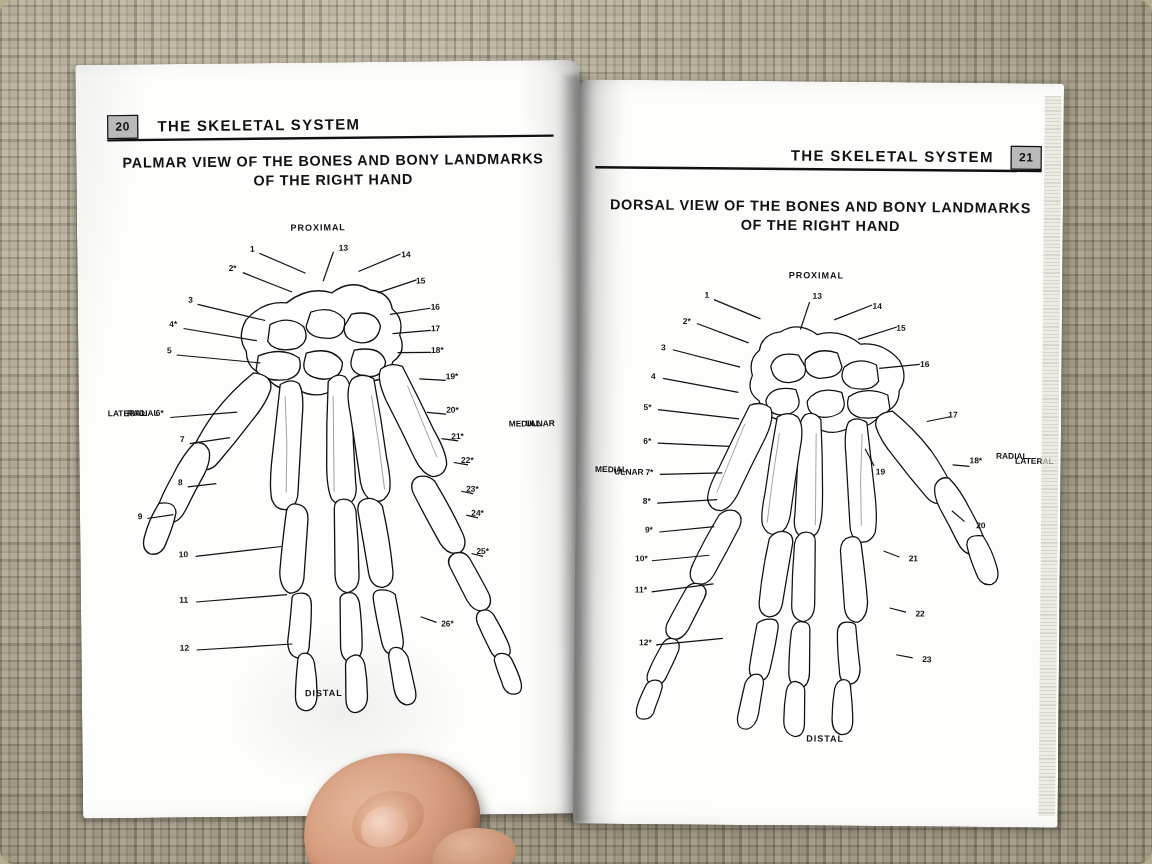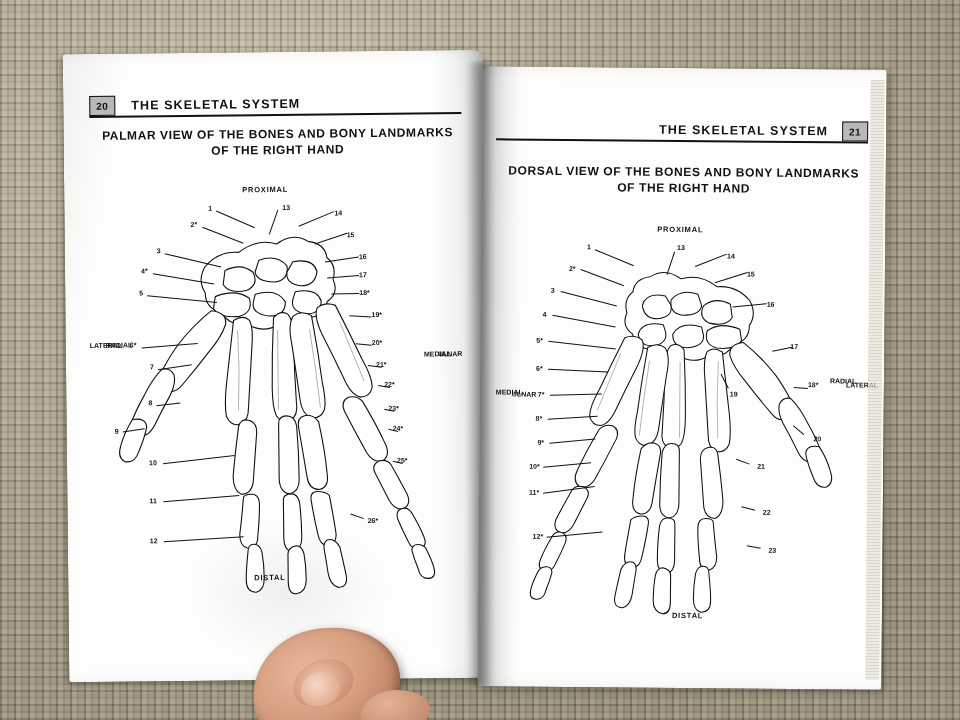--- a/index.html
+++ b/index.html
@@ -11,20 +11,21 @@
     height: 720px;
     overflow: hidden;
     font-family: "Liberation Sans", sans-serif;
     background: #b7ac90;
   }
   #scene {
     position: relative;
     width: 960px;
     height: 720px;
     overflow: hidden;
+    border-radius: 12px;
   }
 
   
   .mat {
     position: absolute;
     inset: 0;
     background-color: #b5a98d;
     background-image:
       repeating-linear-gradient(90deg, rgba(0,0,0,0.16) 0px, rgba(0,0,0,0.16) 2px, rgba(255,255,255,0.10) 2px, rgba(255,255,255,0.10) 7px, rgba(0,0,0,0.06) 7px, rgba(0,0,0,0.06) 9px, rgba(255,255,255,0.04) 9px, rgba(255,255,255,0.04) 14px),
       repeating-linear-gradient(0deg, rgba(0,0,0,0.14) 0px, rgba(0,0,0,0.14) 2px, rgba(255,255,255,0.09) 2px, rgba(255,255,255,0.09) 7px, rgba(0,0,0,0.05) 7px, rgba(0,0,0,0.05) 9px, rgba(255,255,255,0.03) 9px, rgba(255,255,255,0.03) 14px),

